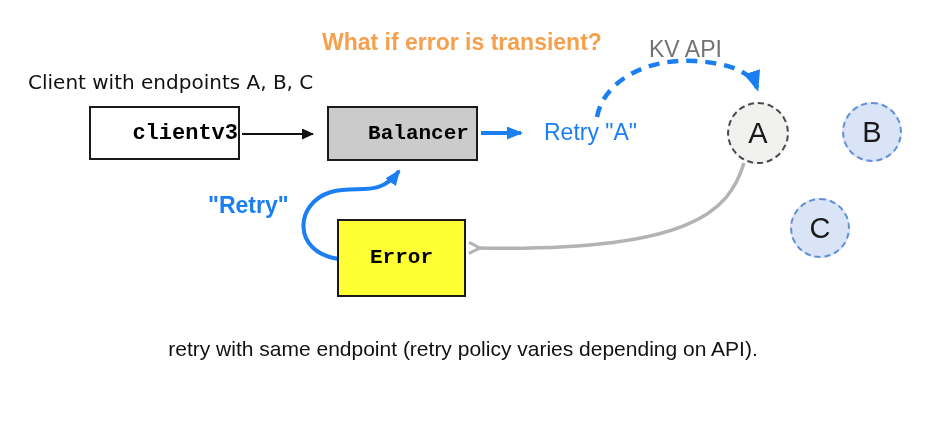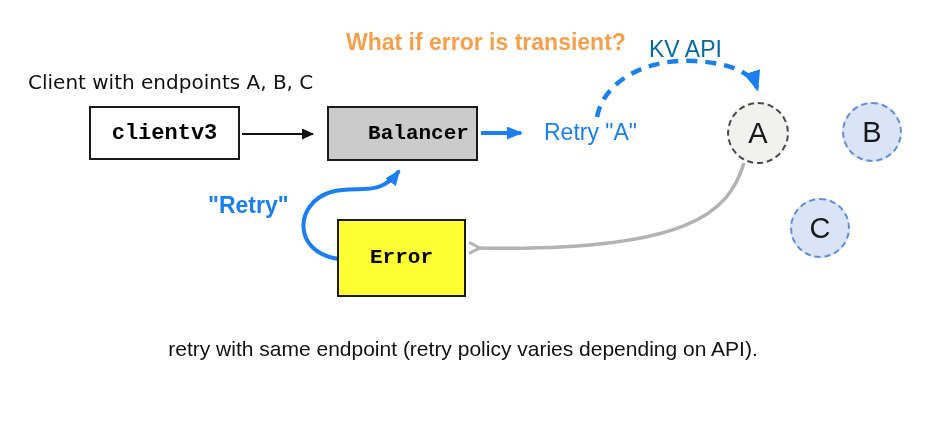--- a/index.html
+++ b/index.html
@@ -9,42 +9,41 @@
     background:#ffffff;
     font-family:"Liberation Sans",sans-serif;
     overflow:hidden;
   }
   .abs{position:absolute;}
   .heading{
     left:322px;top:29px;
     font-weight:bold;font-size:23px;
     color:#f6a04d;
     white-space:nowrap;
-    margin-left:24px;
   }
   .kv-api{
     left:649px;top:36px;
-    font-size:23px;color:#0369a1;
+    font-size:23px;color:#737373;
     white-space:nowrap;
   }
   .client-label{
     left:28px;top:70px;
     font-family:"DejaVu Sans",sans-serif;
     font-size:20px;color:#111111;
     white-space:nowrap;
   }
   .node-box{
     box-sizing:border-box;
     border:2px solid #1a1a1a;
     display:flex;align-items:center;justify-content:center;
     font-family:"Liberation Mono",monospace;
     font-weight:bold;color:#000000;
     text-align:center;
   }
-  .clientv3{left:89px;top:106px;width:151px;height:54px;background:#ffffff;font-size:22px;}
+  .clientv3{left:89px;top:106px;width:151px;height:54px;background:#ffffff;font-size:22px;justify-content:flex-end;}
   .balancer{left:327px;top:106px;width:151px;height:55px;background:#cbcbcb;font-size:21px;padding-left:32px;}
   .error-handler{
     left:337px;top:219px;width:129px;height:78px;
     background:#ffff33;font-size:21px;line-height:26px;
   }
   .retry-a{
     left:544px;top:119px;
     font-size:23px;color:#1b7ff2;
     white-space:nowrap;
   }

